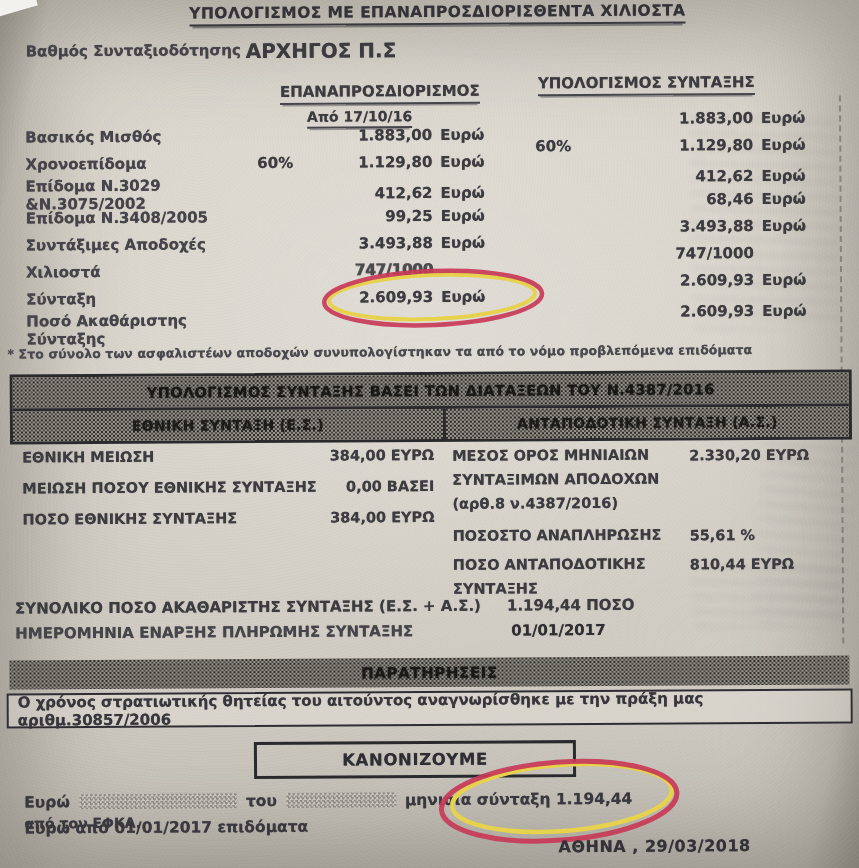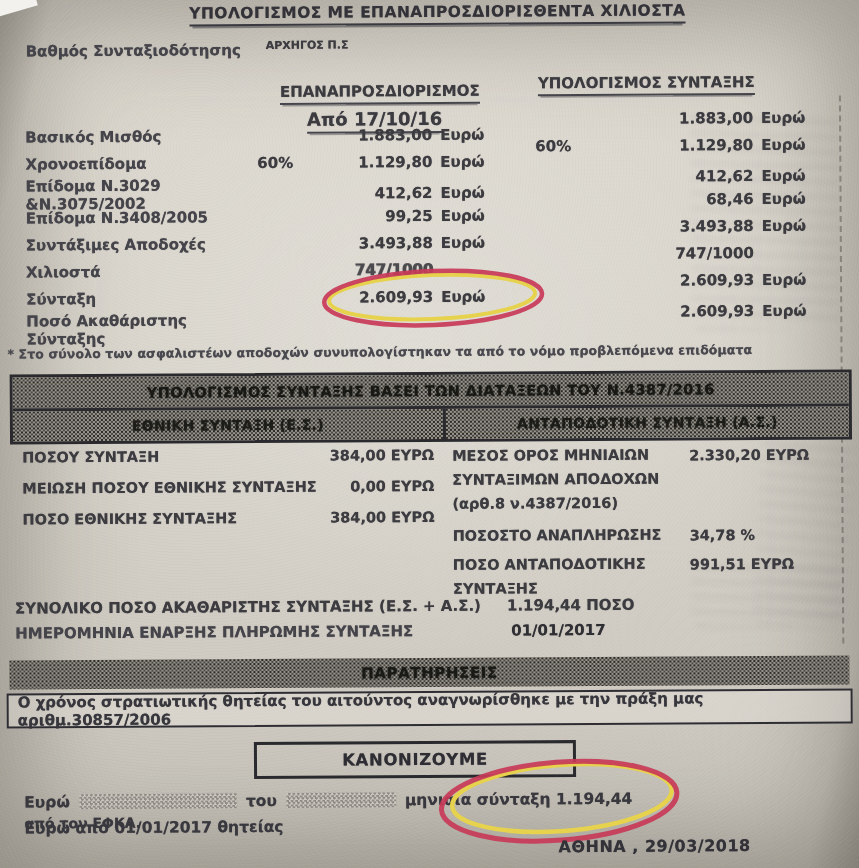--- a/index.html
+++ b/index.html
@@ -29,24 +29,24 @@
     background:#f2f1ed; transform:rotate(-16deg); }
 
   
   .doc-title { left:178px; top:3px; width:524px; text-align:center; font-size:15.5px;
     letter-spacing:0.4px; color:#333238; }
   .doc-title span { padding-bottom:2px; border-bottom:2.5px solid #3a3940;
     box-shadow:0 5px 0 -3px rgba(58,57,64,0.5); }
   .u2 { padding-bottom:2px; border-bottom:2px solid #46454c;
     box-shadow:0 4px 0 -2.5px rgba(70,69,76,0.45); }
   .rank-label { left:28px; top:40px; font-size:15px; color:#45444a; }
-  .rank-value { left:268px; top:38px; font-size:11px; }
+  .rank-value { left:248px; top:38px; font-size:20px; }
   .col1-h { left:282px; top:82px; font-size:15px; }
   .col2-h { left:540px; top:75px; font-size:15px; }
-  .col1-sub { left:309px; top:108px; font-size:18px; }
+  .col1-sub { left:309px; top:108px; font-size:14px; }
 
   
   .mt { position:absolute; top:121px; left:0; width:859px; font-size:15px; }
   .trow { display:grid; grid-template-columns:232px 75px 100px 58px 45px 50px 168px 60px;
     padding-left:27px; height:27px; align-items:center; }
   .cl { color:#45444a; }
   .num { text-align:right; }
   .un { padding-left:8px; }
   .rc { transform:translateY(-15px); }
   .smear { filter:blur(0.45px); text-shadow:1px 0 0 currentColor; opacity:.9; }
@@ -222,64 +222,64 @@
     <div class="abs lawbox">
       <div class="law-title halftone">ΥΠΟΛΟΓΙΣΜΟΣ ΣΥΝΤΑΞΗΣ ΒΑΣΕΙ ΤΩΝ ΔΙΑΤΑΞΕΩΝ ΤΟΥ Ν.4387/2016</div>
       <div class="law-sub">
         <div class="law-cell halftone">ΕΘΝΙΚΗ ΣΥΝΤΑΞΗ (Ε.Σ.)</div>
         <div class="law-cell halftone">ΑΝΤΑΠΟΔΟΤΙΚΗ ΣΥΝΤΑΞΗ (Α.Σ.)</div>
       </div>
     </div>
 
     <div class="abs nat ink">
       <div class="nrow">
-        <span>ΠΟΣΟΥ ΣΥΝΤΑΞΗ</span>
+        <span>ΕΘΝΙΚΗ ΜΕΙΩΣΗ</span>
         <span>384,00 ΕΥΡΩ</span>
       </div>
       <div class="nrow">
         <span>ΜΕΙΩΣΗ ΠΟΣΟΥ ΕΘΝΙΚΗΣ ΣΥΝΤΑΞΗΣ</span>
-        <span>0,00 ΕΥΡΩ</span>
+        <span>0,00 ΒΑΣΕΙ</span>
       </div>
       <div class="nrow">
         <span>ΠΟΣΟ ΕΘΝΙΚΗΣ ΣΥΝΤΑΞΗΣ</span>
         <span>384,00 ΕΥΡΩ</span>
       </div>
     </div>
 
     <div class="abs con ink">
       <div class="crow">
         <span class="lbl">ΜΕΣΟΣ ΟΡΟΣ ΜΗΝΙΑΙΩΝ ΣΥΝΤΑΞΙΜΩΝ ΑΠΟΔΟΧΩΝ (αρθ.8 ν.4387/2016)</span>
         <span class="val">2.330,20 ΕΥΡΩ</span>
       </div>
       <div class="crow crow-b">
         <span class="lbl">ΠΟΣΟΣΤΟ ΑΝΑΠΛΗΡΩΣΗΣ</span>
-        <span class="val">34,78 %</span>
+        <span class="val">55,61 %</span>
       </div>
       <div class="crow crow-c">
         <span class="lbl">ΠΟΣΟ ΑΝΤΑΠΟΔΟΤΙΚΗΣ ΣΥΝΤΑΞΗΣ</span>
-        <span class="val">991,51 ΕΥΡΩ</span>
+        <span class="val">810,44 ΕΥΡΩ</span>
       </div>
     </div>
 
     <div class="abs totals ink">
       <span>ΣΥΝΟΛΙΚΟ ΠΟΣΟ ΑΚΑΘΑΡΙΣΤΗΣ ΣΥΝΤΑΞΗΣ (Ε.Σ. + Α.Σ.)</span>
       <span>1.194,44 ΠΟΣΟ</span>
     </div>
     <div class="abs startdate ink">
       <span class="lbl">ΗΜΕΡΟΜΗΝΙΑ ΕΝΑΡΞΗΣ ΠΛΗΡΩΜΗΣ ΣΥΝΤΑΞΗΣ</span>
       <span class="val">01/01/2017</span>
     </div>
 
     <div class="abs rem-bar halftone">ΠΑΡΑΤΗΡΗΣΕΙΣ</div>
     <div class="abs rem-box ink">Ο χρόνος στρατιωτικής θητείας του αιτούντος αναγνωρίσθηκε με την πράξη μας αριθμ.30857/2006</div>
 
     <div class="abs dec-box ink">ΚΑΝΟΝΙΖΟΥΜΕ</div>
 
     <div class="abs dec-line ink">
-      <span>Ευρώ</span><span class="redact r1"></span><span>του</span><span class="redact r2"></span><span>μηνιαία σύνταξη</span>&nbsp;<span>1.194,44 Ευρώ</span>&nbsp;<span>από</span>&nbsp;<span>01/01/2017</span>&nbsp;<span>θητείας</span>
+      <span>Ευρώ</span><span class="redact r1"></span><span>του</span><span class="redact r2"></span><span>μηνιαία σύνταξη</span>&nbsp;<span>1.194,44 Ευρώ</span>&nbsp;<span>από</span>&nbsp;<span>01/01/2017</span>&nbsp;<span>επιδόματα</span>
     </div>
     <div class="abs dec-line2 ink">από τον ΕΦΚΑ.</div>
 
     <svg class="circ" style="left:432px; top:757px; transform:rotate(-4deg);" width="250" height="92">
       <ellipse cx="128" cy="42" rx="110" ry="33" fill="none" stroke-width="4.5" stroke="#e6d24d"></ellipse>
       <ellipse cx="125" cy="45" rx="118" ry="39" fill="none" stroke-width="5" opacity="0.92" stroke="#c83a58"></ellipse>
     </svg>
 
     <div class="abs place-date ink">ΑΘΗΝΑ , 29/03/2018</div>
 

